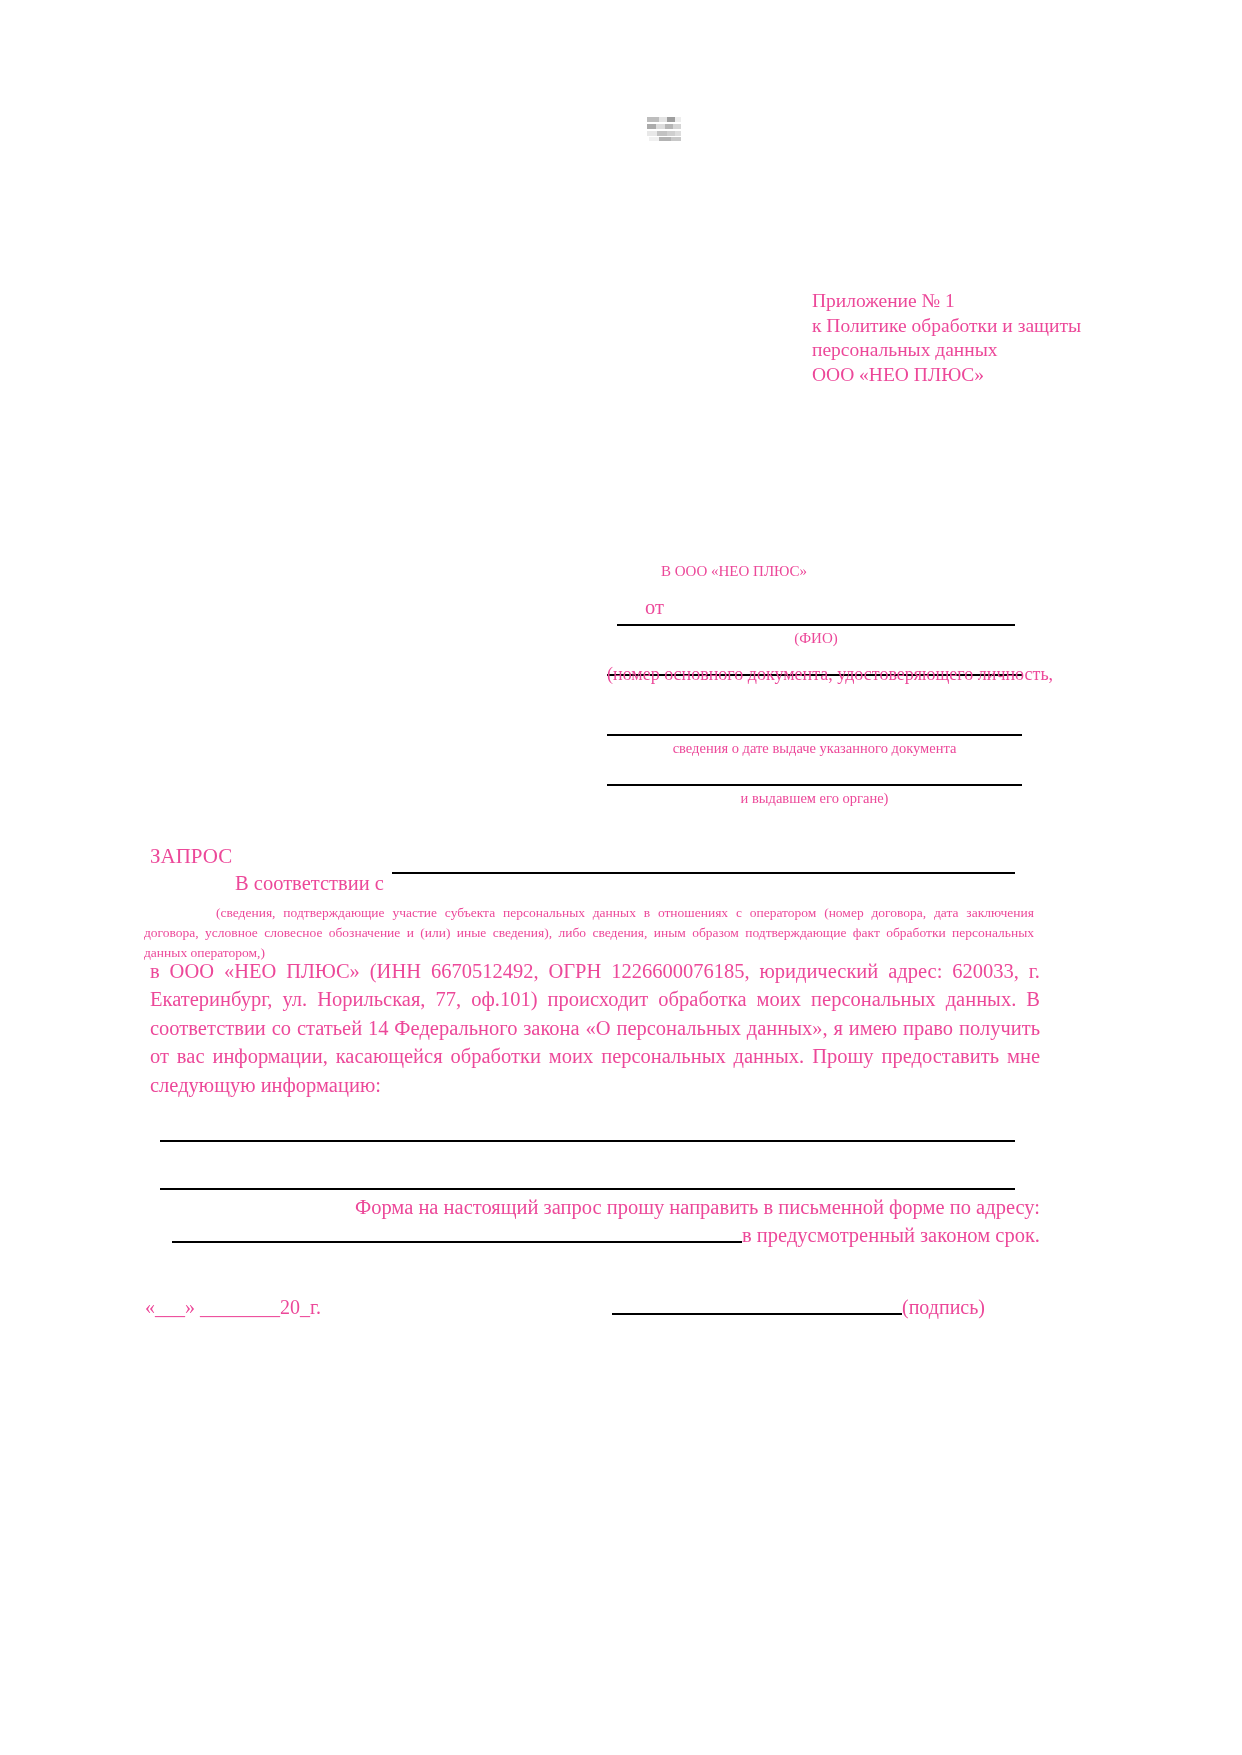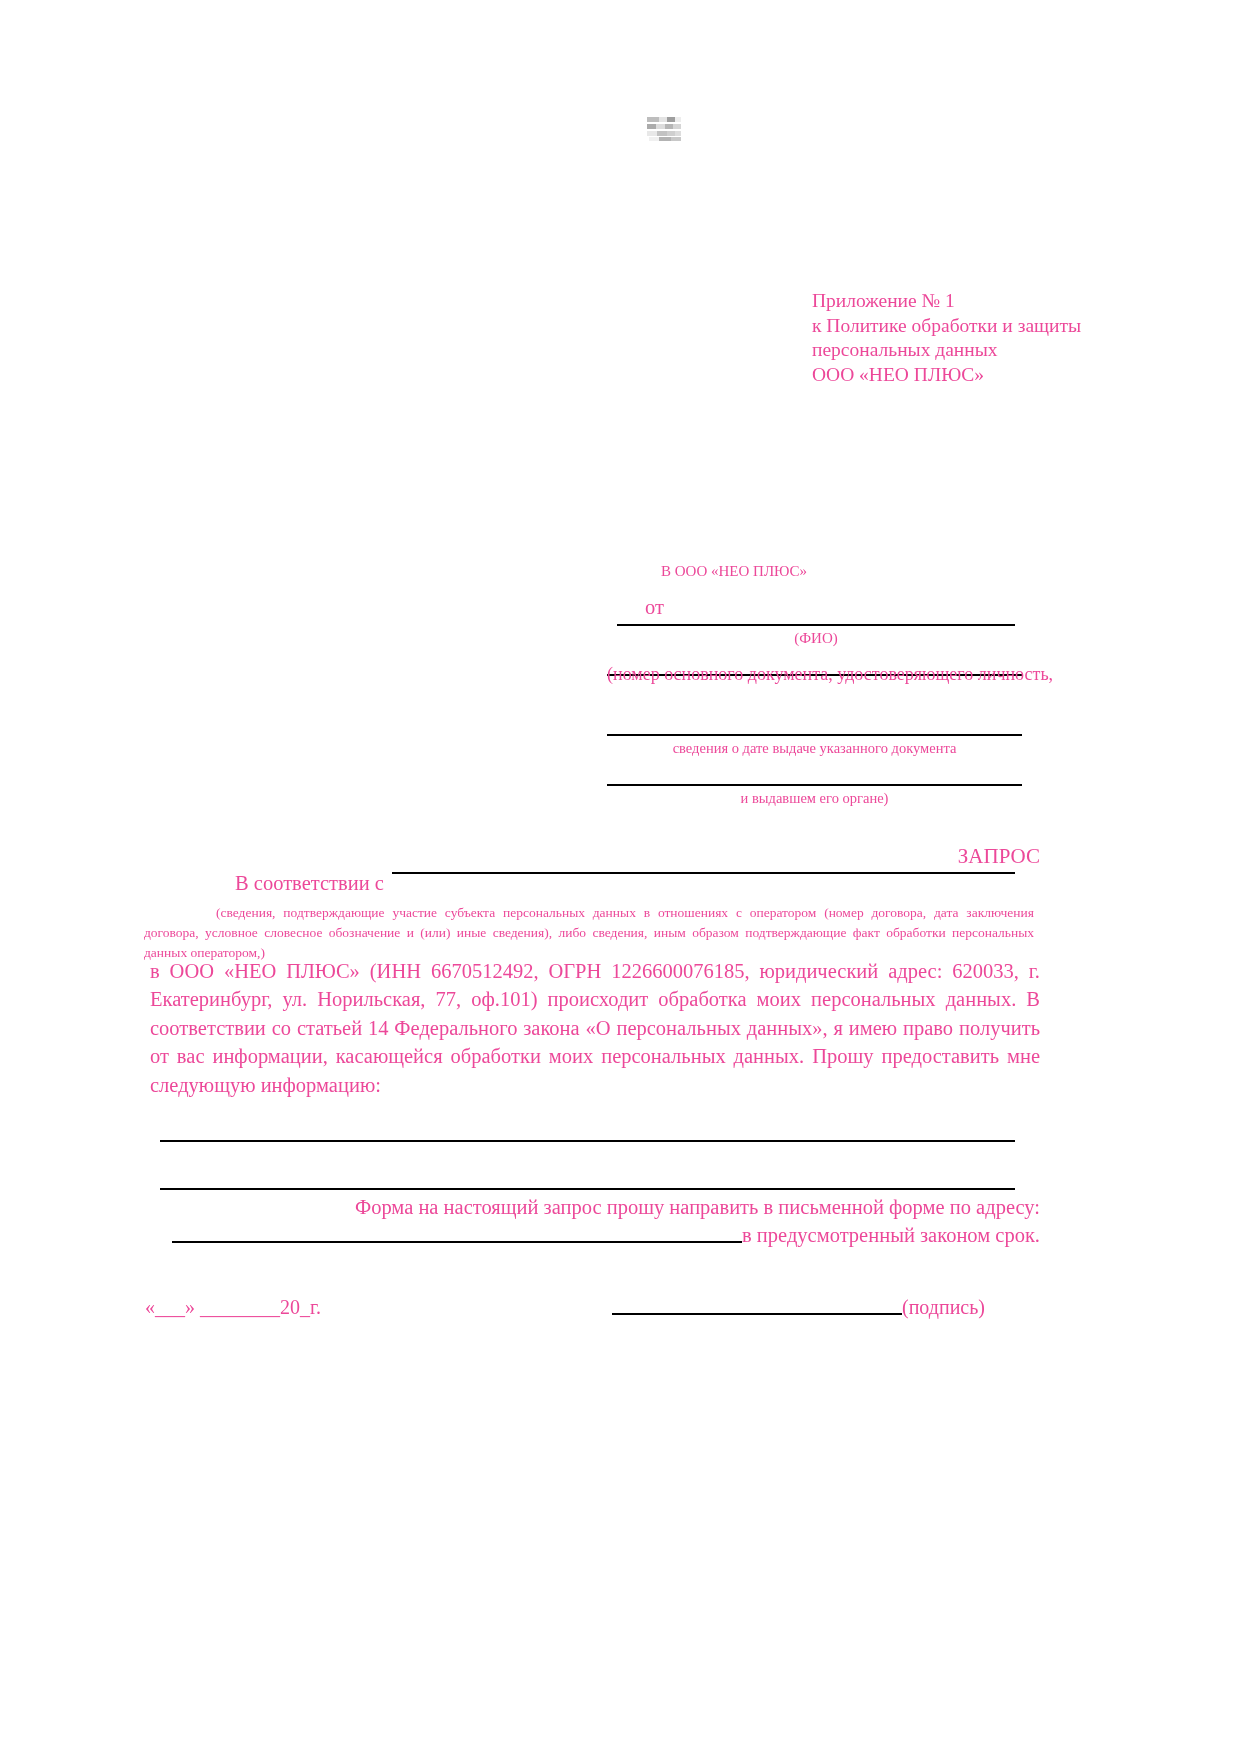--- a/index.html
+++ b/index.html
@@ -31,21 +31,21 @@
 
   .r1 { left:617px; top:624px; width:398px; }
   .c1 { left:617px; top:630px; width:398px; font-size:15px; }
   .r2 { left:607px; top:674px; width:415px; }
   .c2 { left:607px; top:664px; width:415px; font-size:18px; white-space:nowrap; }
   .r3 { left:607px; top:734px; width:415px; }
   .c3 { left:607px; top:740px; width:415px; font-size:14.5px; }
   .r4 { left:607px; top:784px; width:415px; }
   .c4 { left:607px; top:790px; width:415px; font-size:14.5px; }
 
-  .zapros { left:150px; top:844px; width:890px; text-align:right; font-size:21px; }
+  .zapros { left:150px; top:844px; width:890px; text-align:left; font-size:21px; }
 
   .intro { left:150px; top:872px; width:865px; display:flex; align-items:flex-start; font-size:20.5px; }
   .intro .prefix { padding-left:85px; white-space:nowrap; }
   .intro .line-fill { flex:1 1 auto; border-bottom:2px solid #000; margin-bottom:3px; margin-left:8px; }
 
   .intro-cap {
     left:144px; top:903px; width:890px;
     font-size:13.5px; line-height:20px;
     text-align:justify; text-indent:72px;
   }

